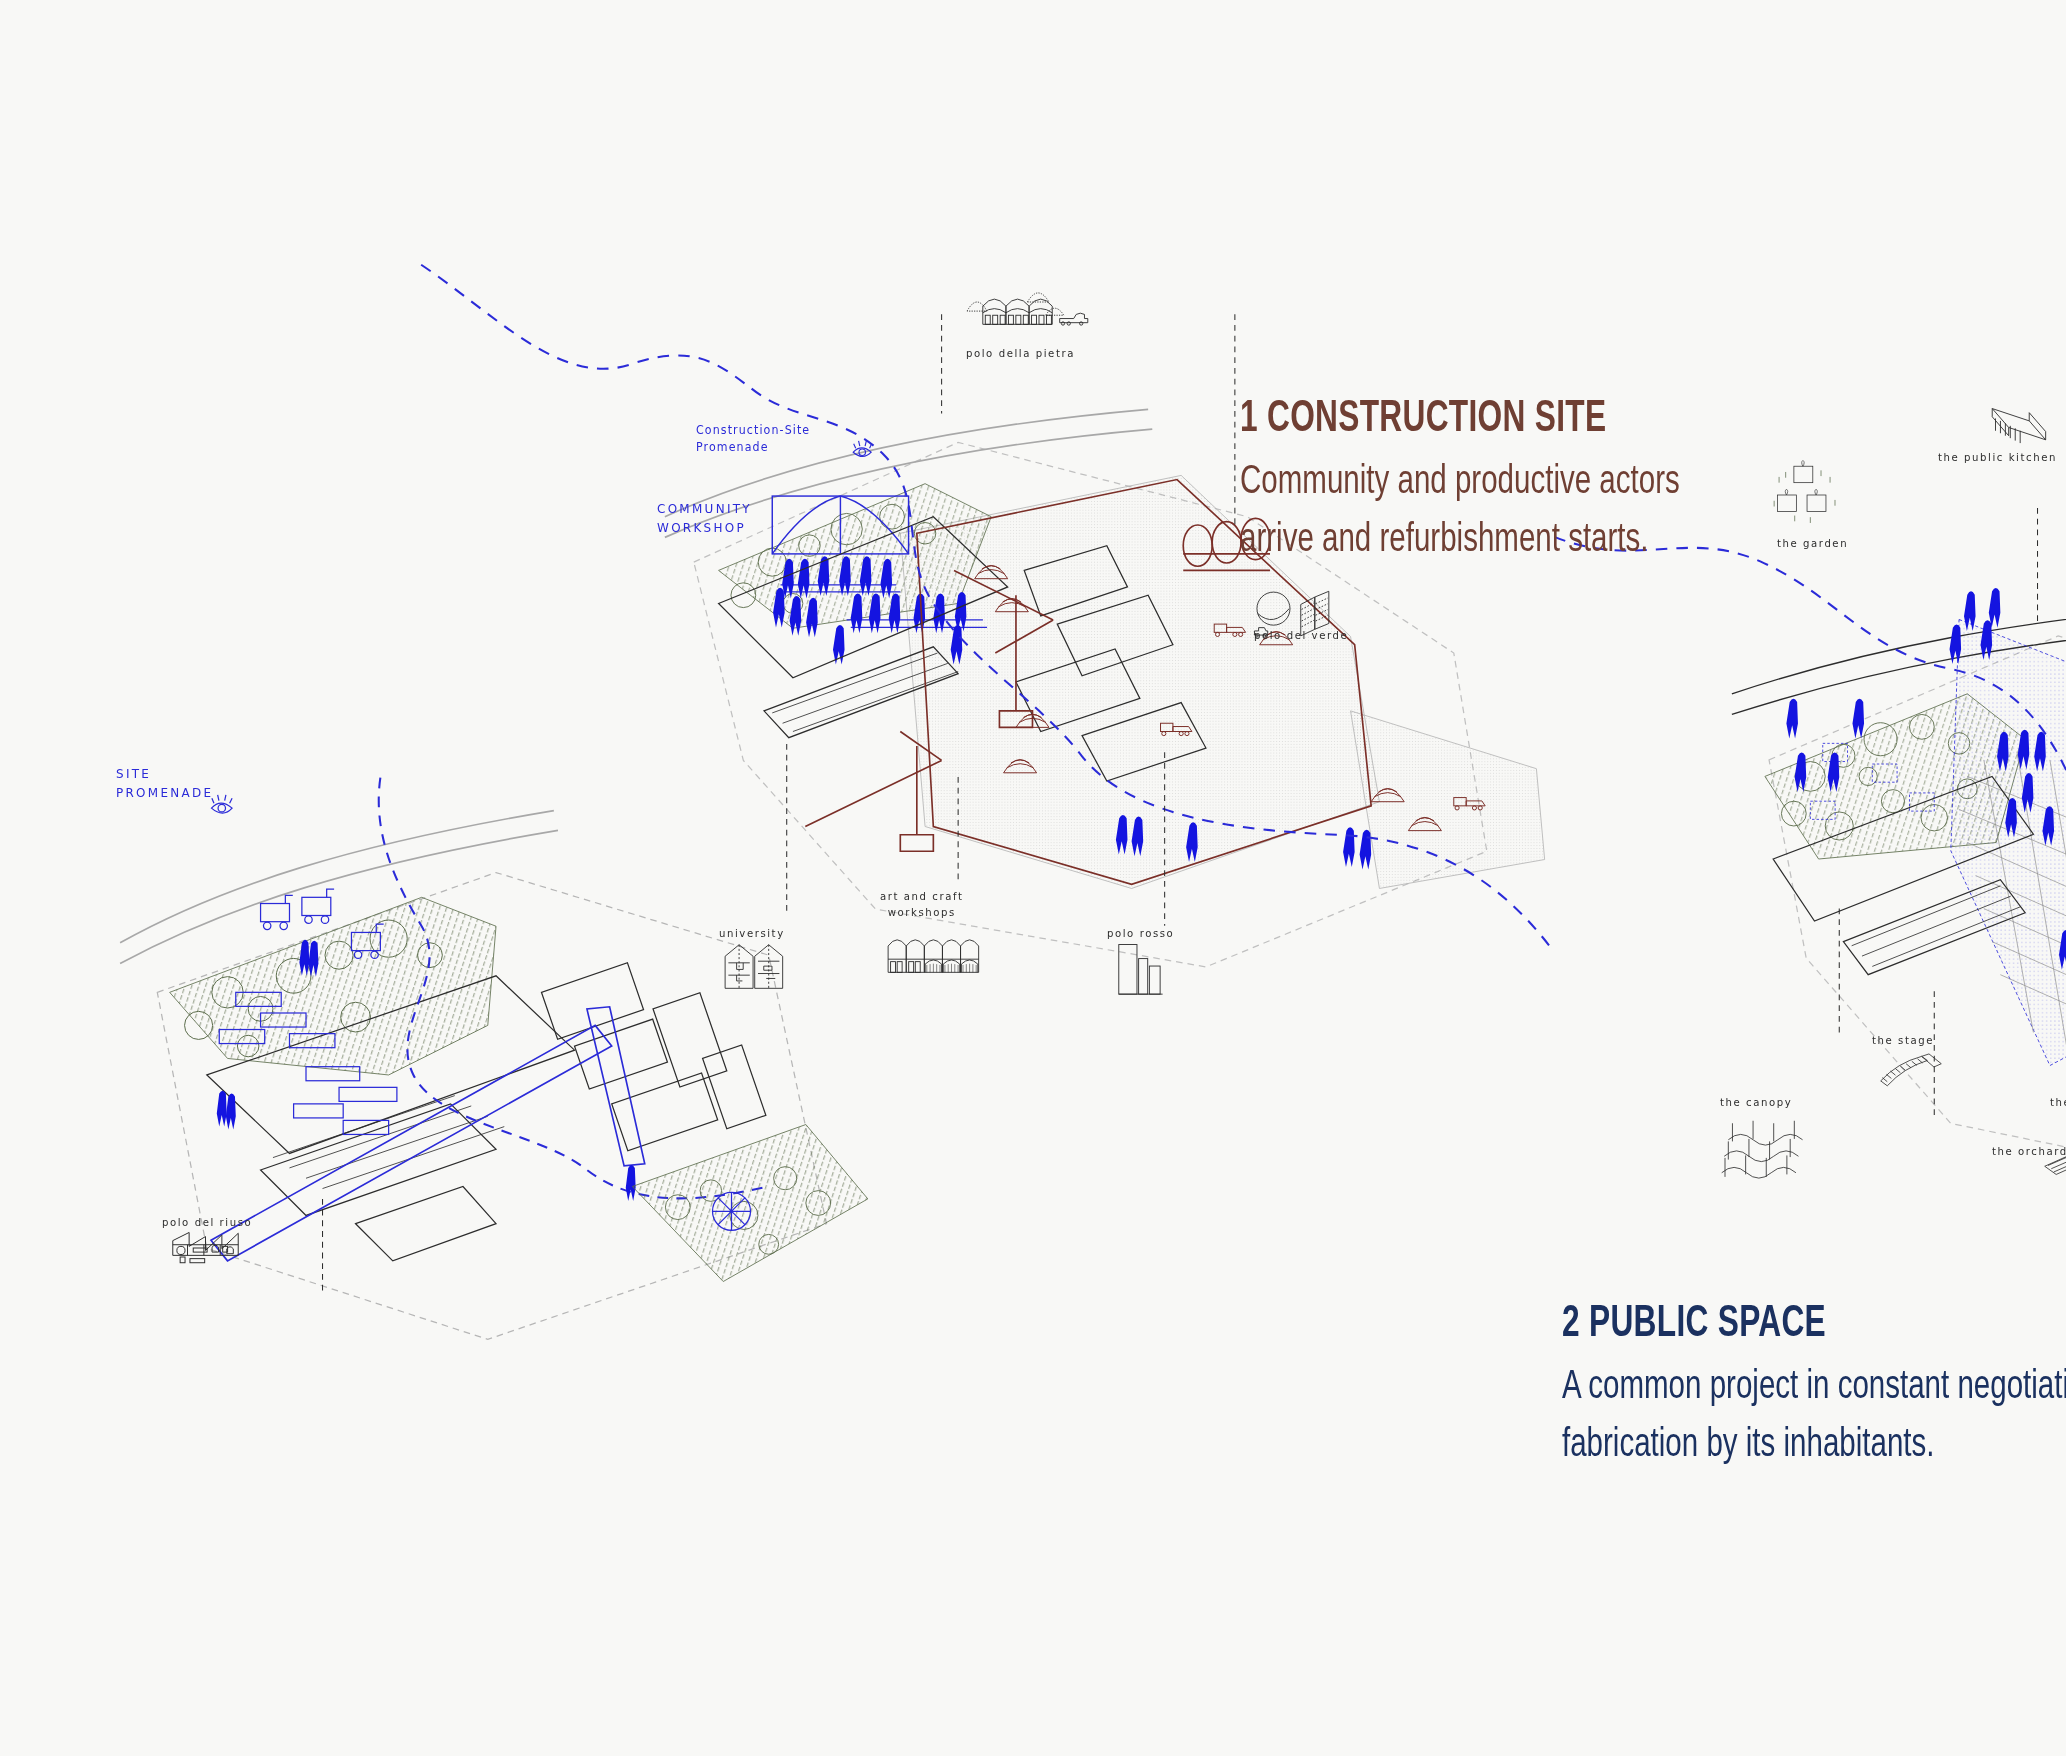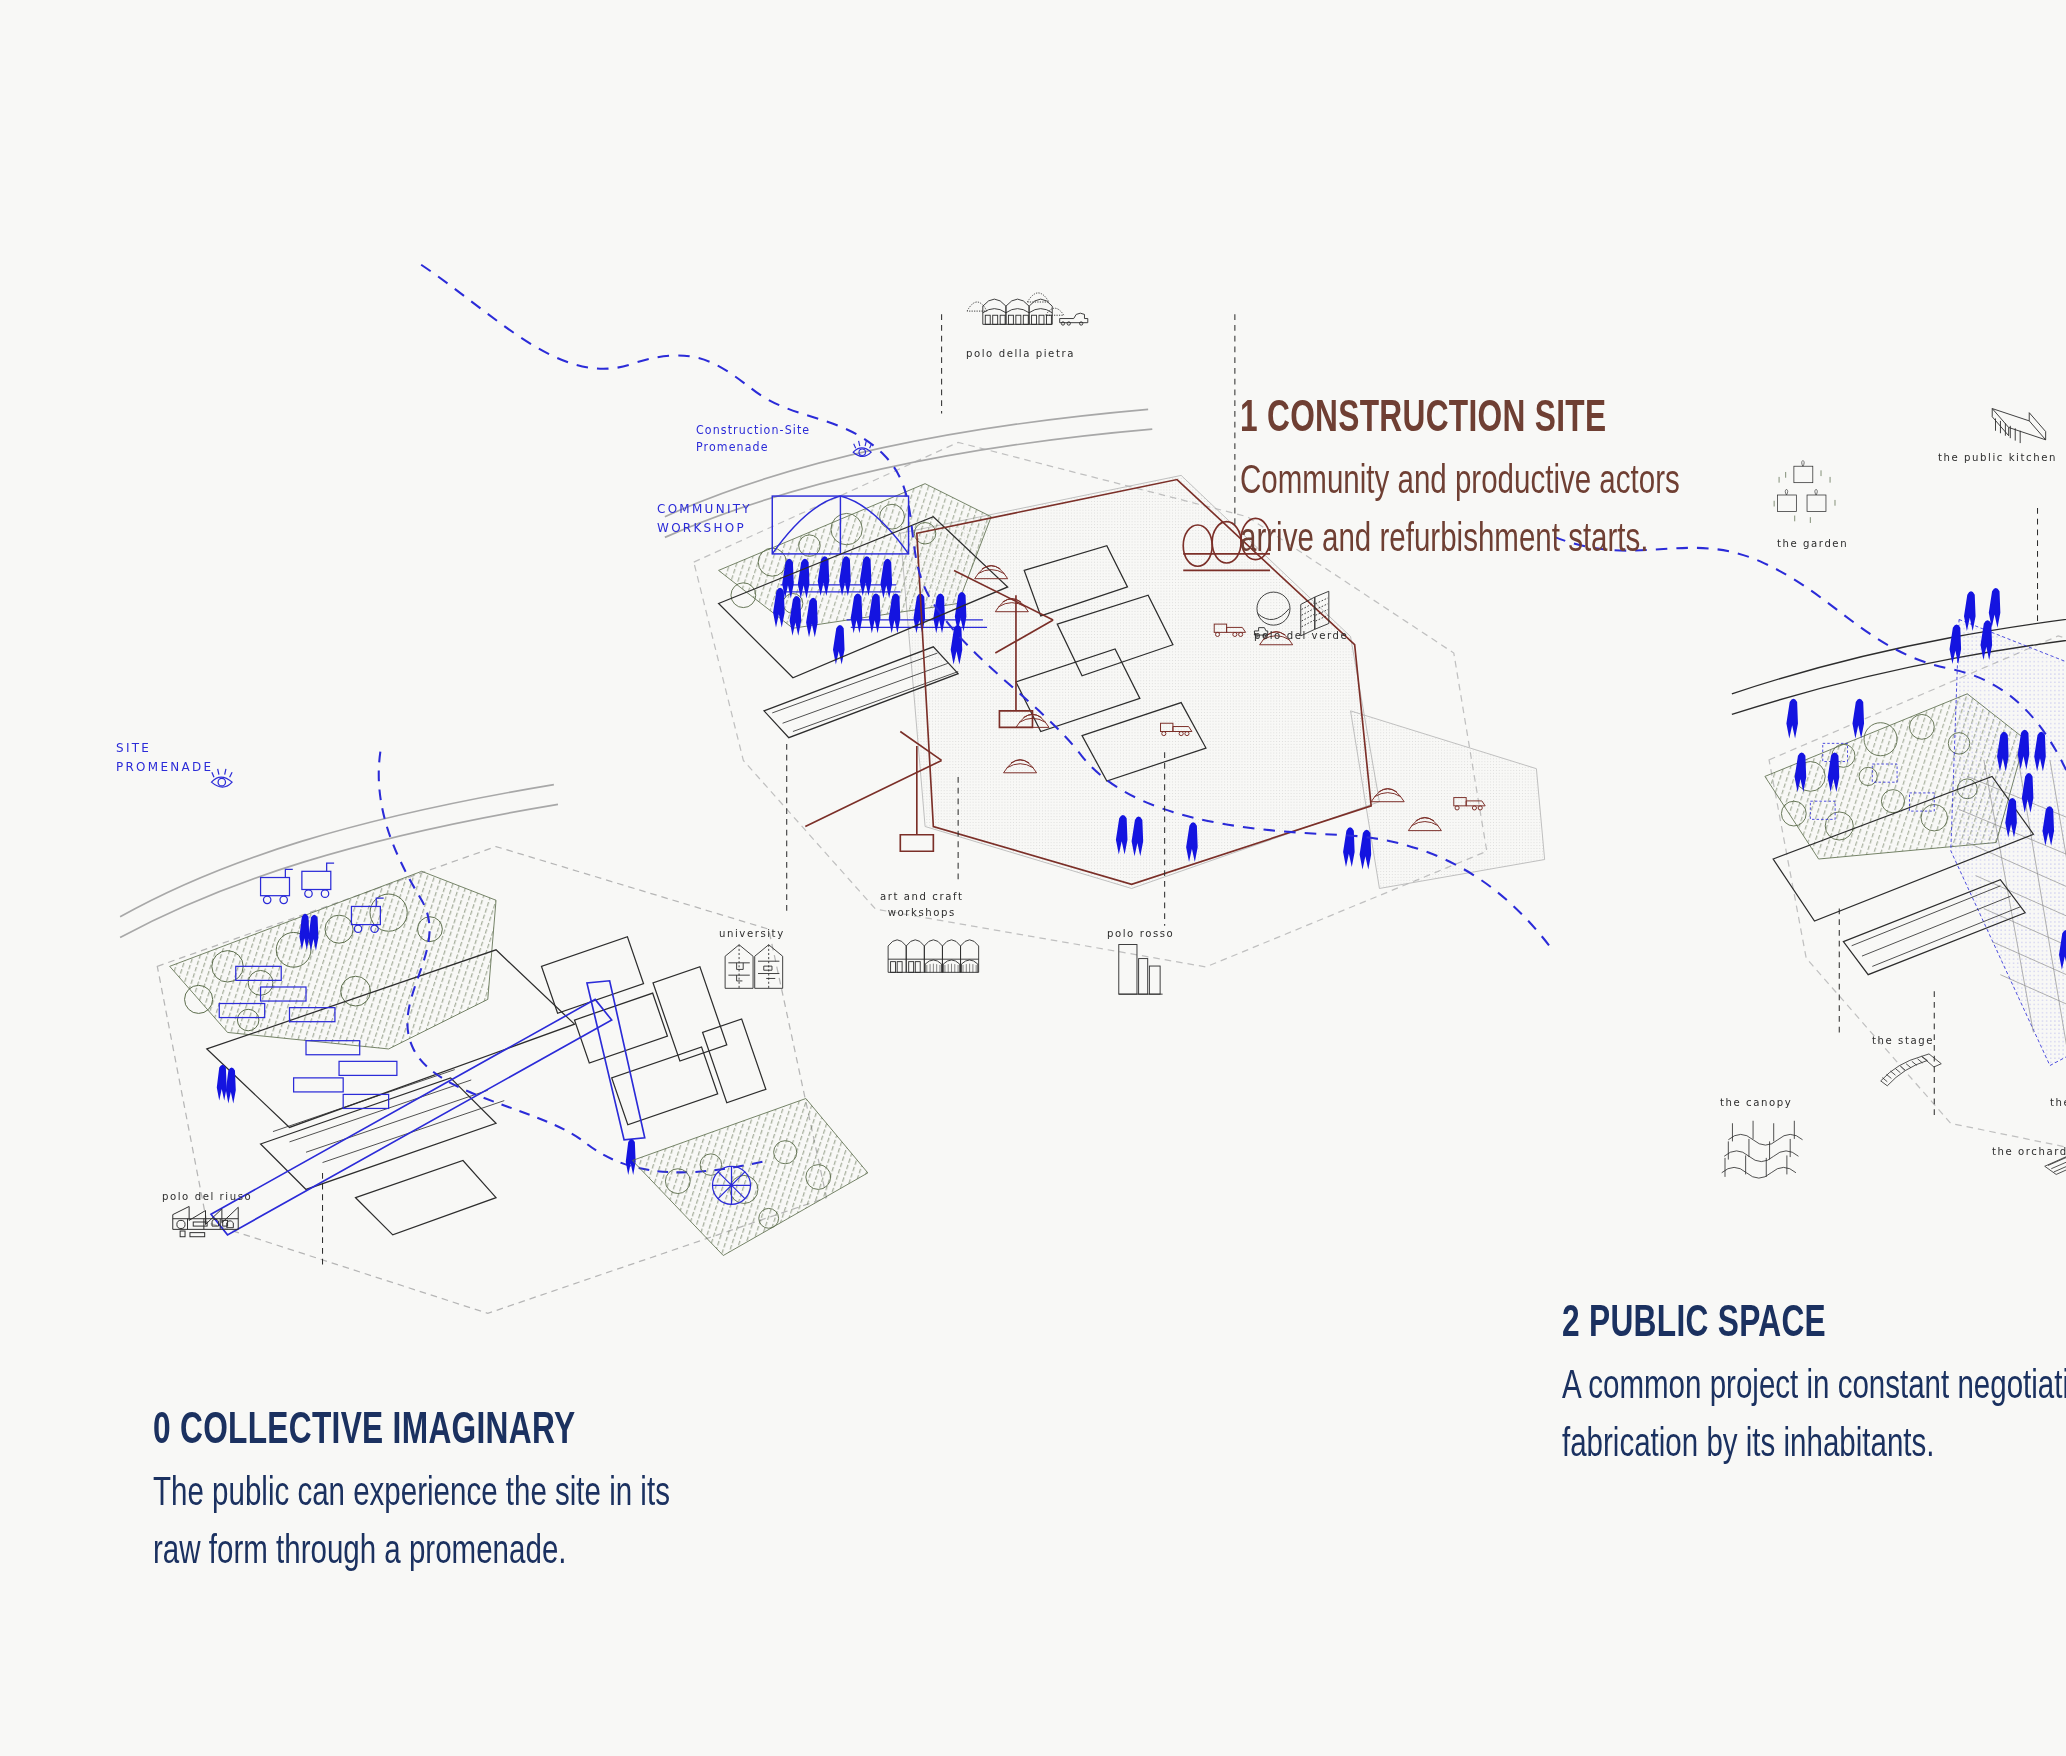--- a/index.html
+++ b/index.html
@@ -58,21 +58,21 @@
 
   
   .plan{ position:absolute; }
   .plan svg{ display:block; overflow:visible; }
 </style>
 </head>
 <body>
 
 <div id="board" style="background: rgb(248, 248, 246);">
 
-  <div class="plan" style="left:124px;top:735px;text-decoration:underline;">
+  <div class="plan" style="left:124px;top:761px;text-decoration:underline;">
     <svg width="868" height="599" viewBox="0 0 2100 1450">
       <defs>
         <pattern id="grass0" width="16" height="16" patternUnits="userSpaceOnUse" patternTransform="rotate(18)">
           <line x1="4" y1="0" x2="4" y2="11" stroke="#5a6b4a" stroke-width="1.6"></line>
         </pattern>
         <pattern id="dots0" width="9" height="9" patternUnits="userSpaceOnUse">
           <circle cx="2" cy="2" r="0.9" fill="#2b2bd8" opacity=".55"></circle>
         </pattern>
       </defs>
 
@@ -791,25 +791,20 @@
         <path d="M14 72 L124 24 M22 80 L132 32 M28 88 L138 40"></path>
       </g>
     </svg>
 
     <div class="cadlabel" style="left:256px;top:599px;">
       <span>the orchard</span>
     </div>
 
   </div>
 
-  <div class="story c-navy" style="left:153px;top:1405px;width:909px;">
-    <h2>0 COLLECTIVE IMAGINARY</h2>
-    <p>The public can experience the site in its</p>
-    <p>raw form through a promenade.</p>
-  </div>
 
   <div class="story c-brown" style="left:1240px;top:393px;width:909px;">
     <h2>1 CONSTRUCTION SITE</h2>
     <p>Community and productive actors</p>
     <p>arrive and refurbishment starts.</p>
   </div>
 
   <div class="story c-navy" style="left:1562px;top:1298px;width:992px;">
     <h2>2 PUBLIC SPACE</h2>
     <p>A common project in constant negotiation and</p>

